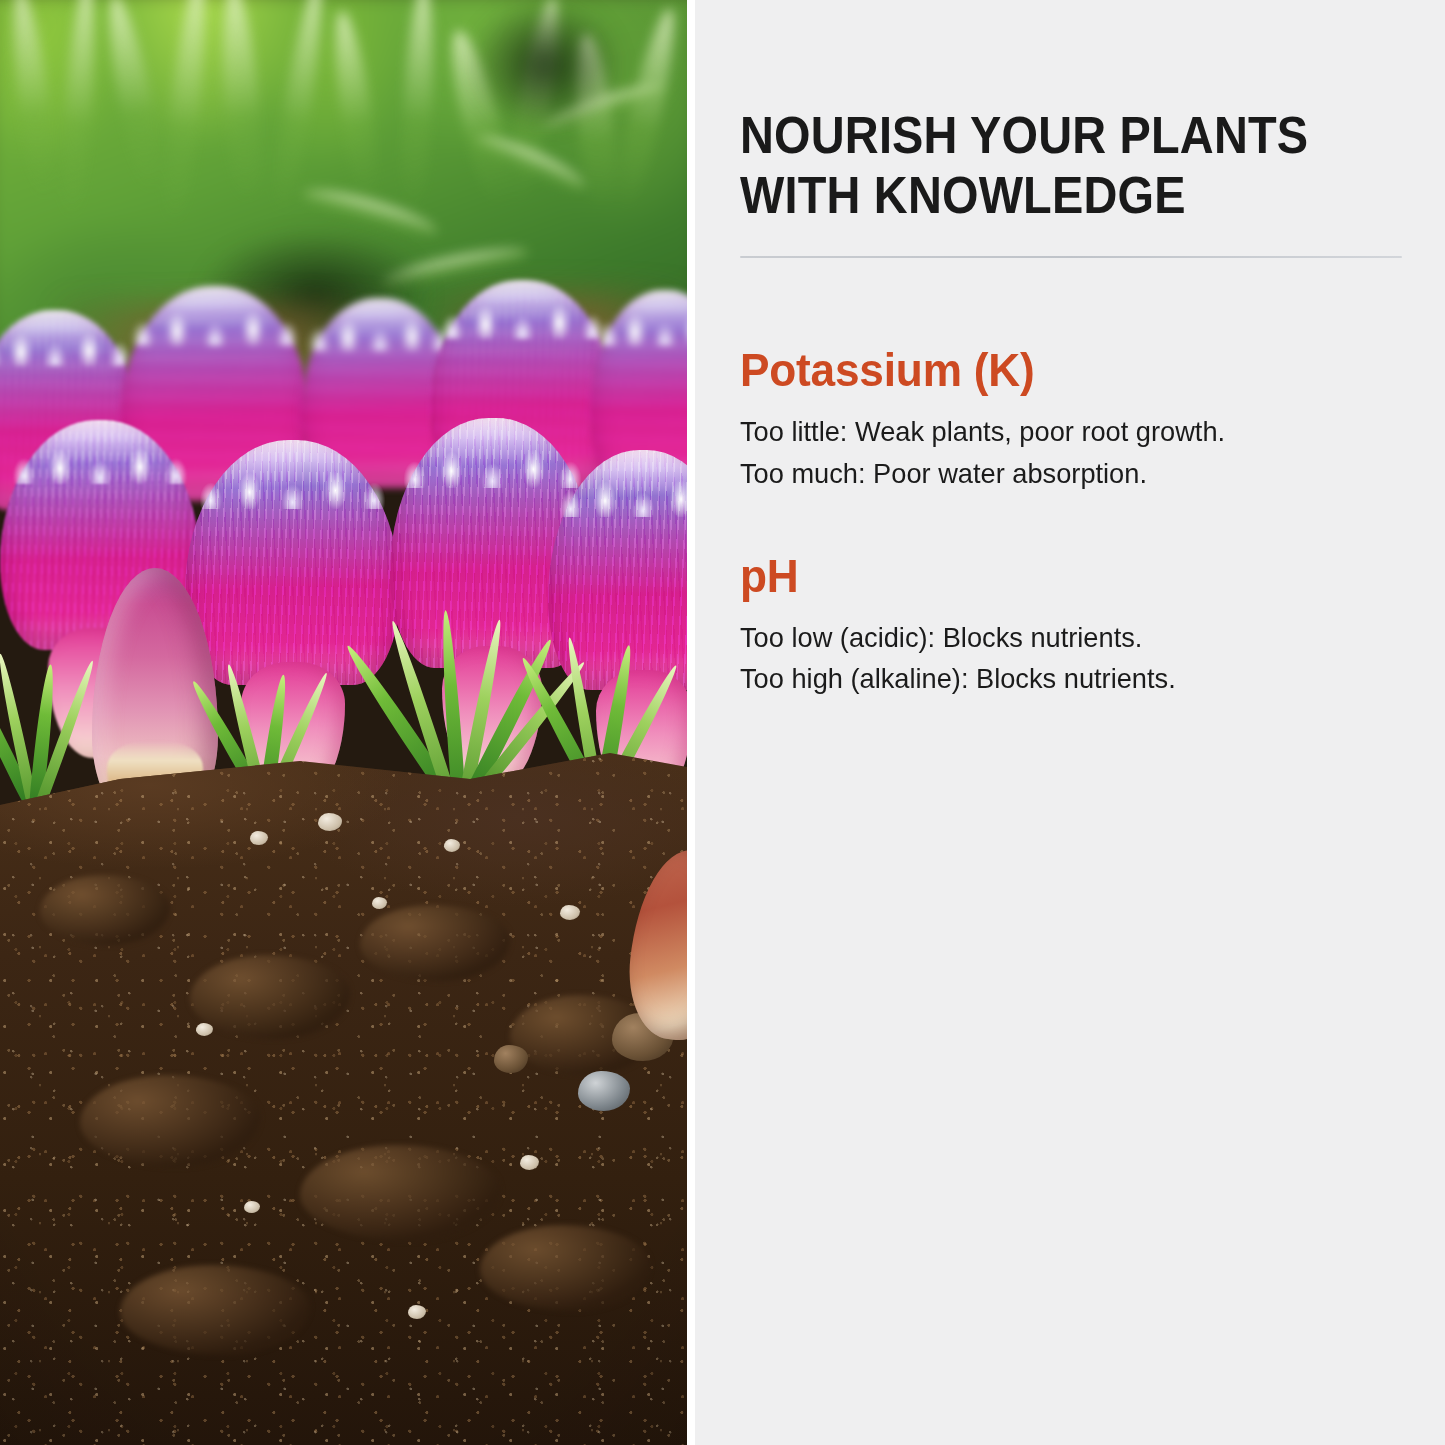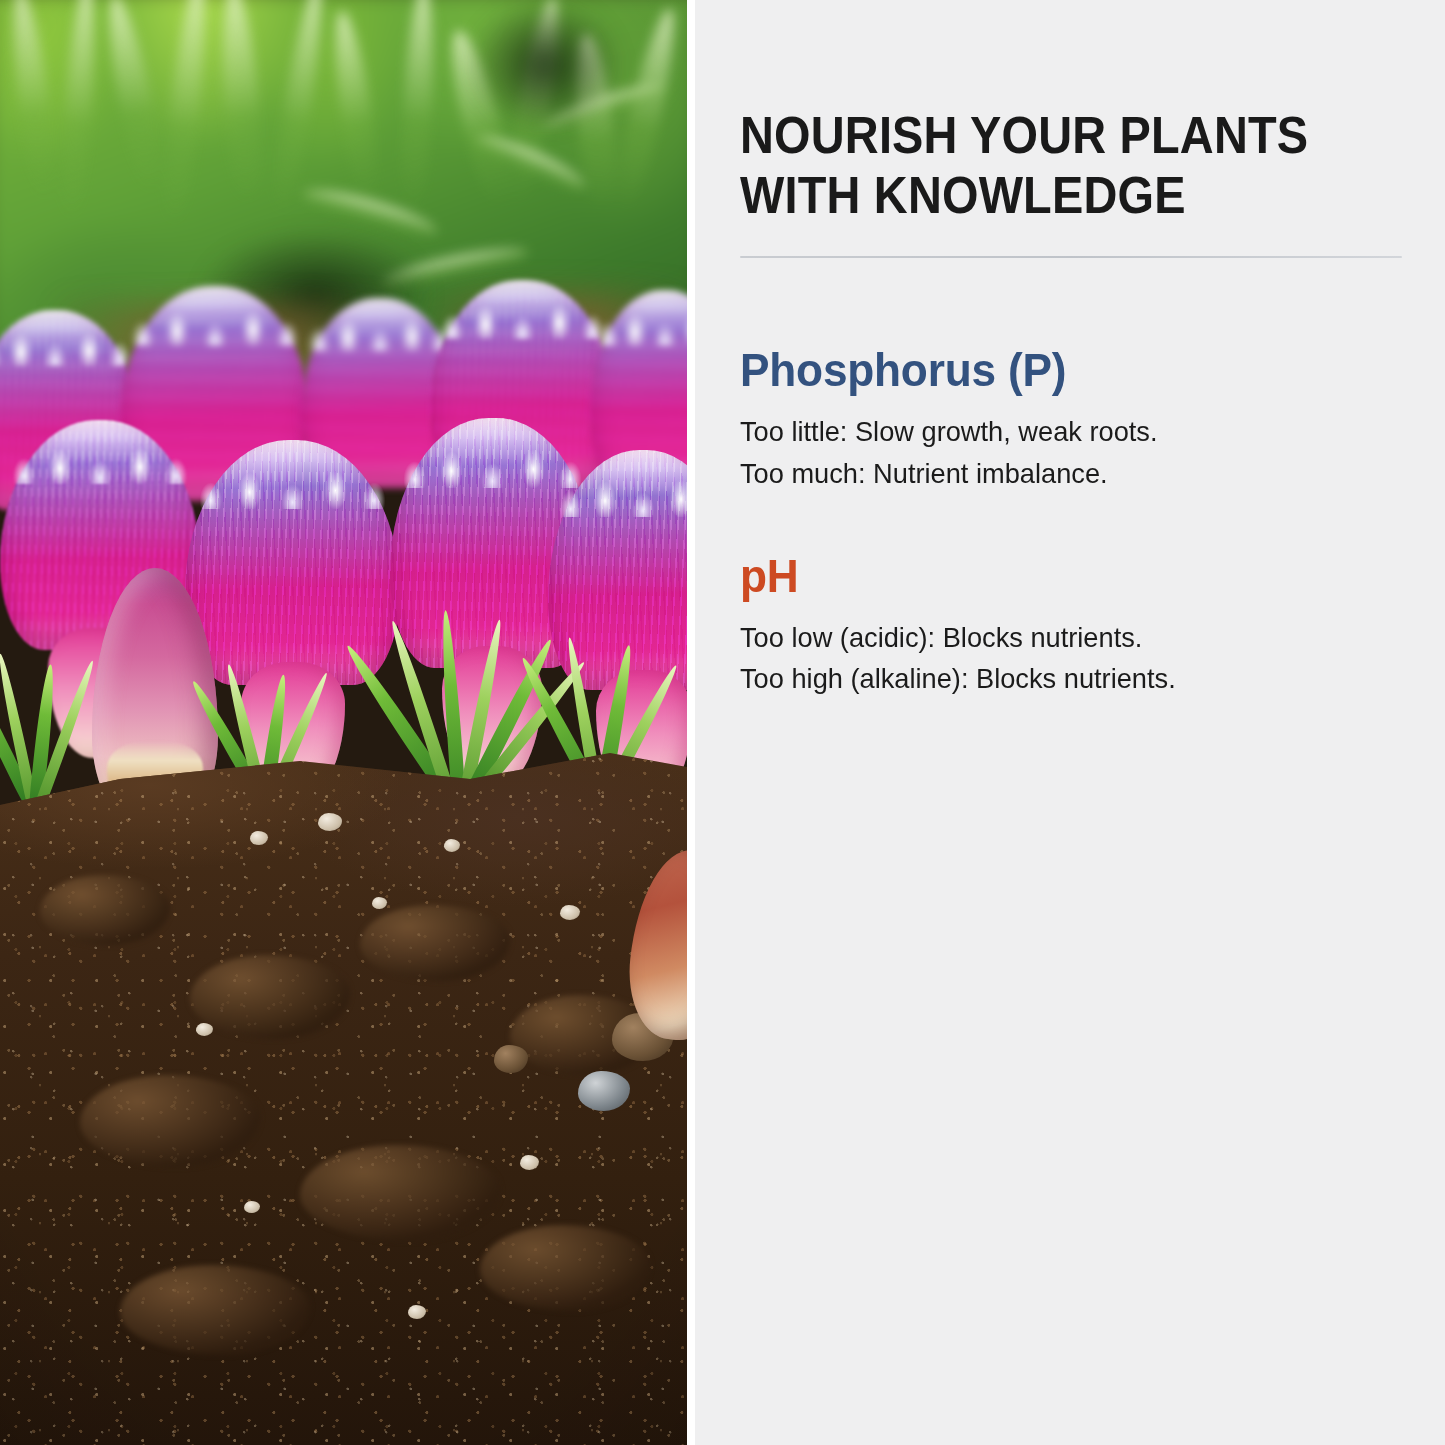--- a/index.html
+++ b/index.html
@@ -466,26 +466,26 @@
 
     <div class="content">
 
       <h1 class="headline">NOURISH YOUR PLANTS
 WITH KNOWLEDGE</h1>
 
       <div class="rule"></div>
 
       <div class="sections">
 
-
         <section class="section">
-          <h2 class="sec-title blue">Phosphorus (P)</h2>
-          <p class="sec-line">Too little: Slow growth, weak roots.</p>
-          <p class="sec-line">Too much: Nutrient imbalance.</p>
+          <h2 class="sec-title orange">Potassium (K)</h2>
+          <p class="sec-line">Too little: Weak plants, poor root growth.</p>
+          <p class="sec-line">Too much: Poor water absorption.</p>
         </section>
+
 
         <section class="section">
           <h2 class="sec-title orange">pH</h2>
           <p class="sec-line">Too low (acidic): Blocks nutrients.</p>
           <p class="sec-line">Too high (alkaline): Blocks nutrients.</p>
         </section>
 
 
       </div>
     </div>

